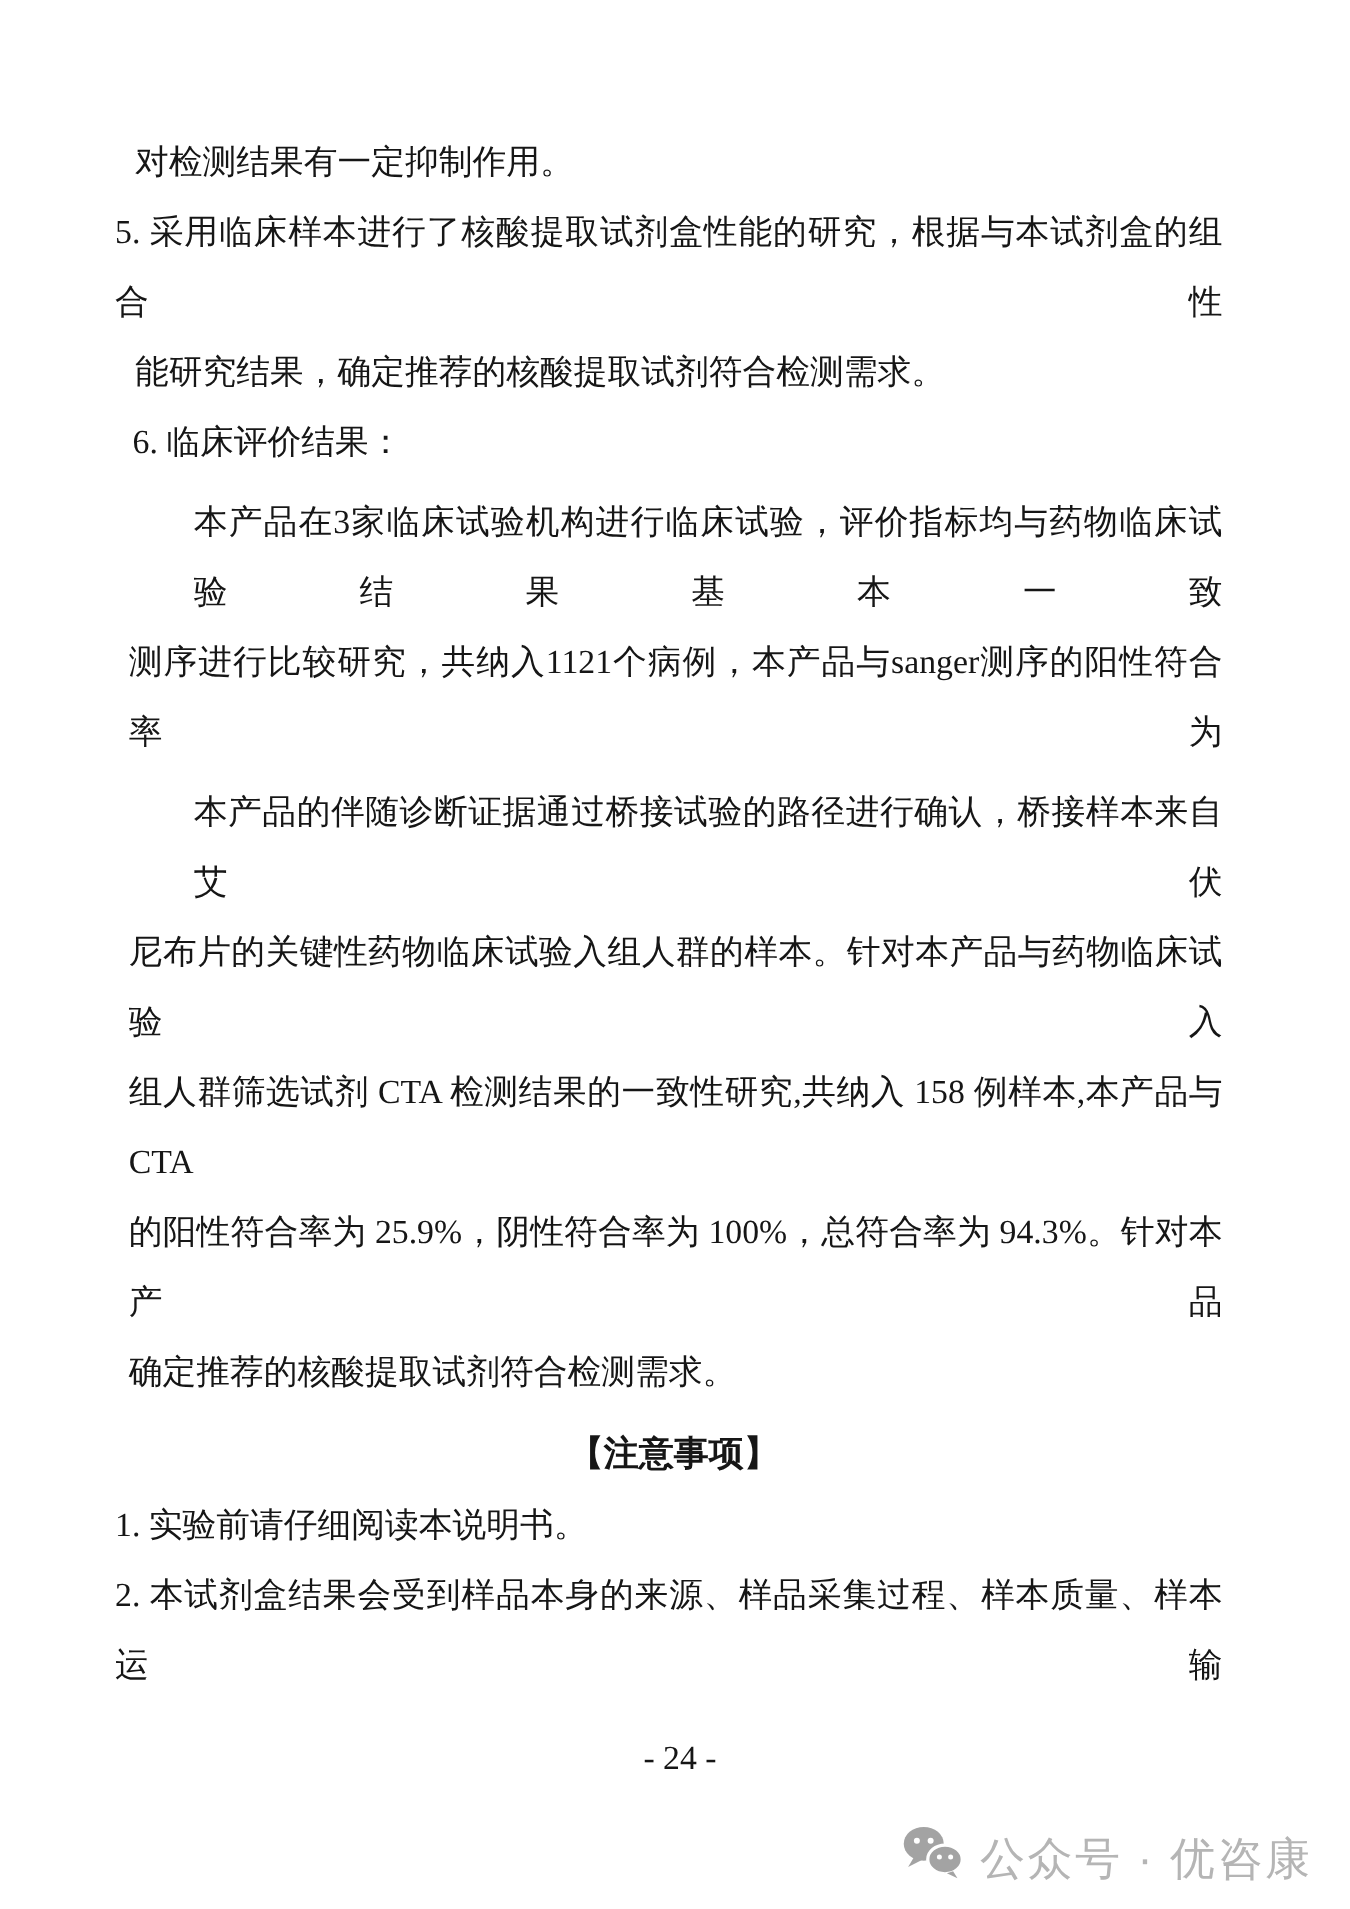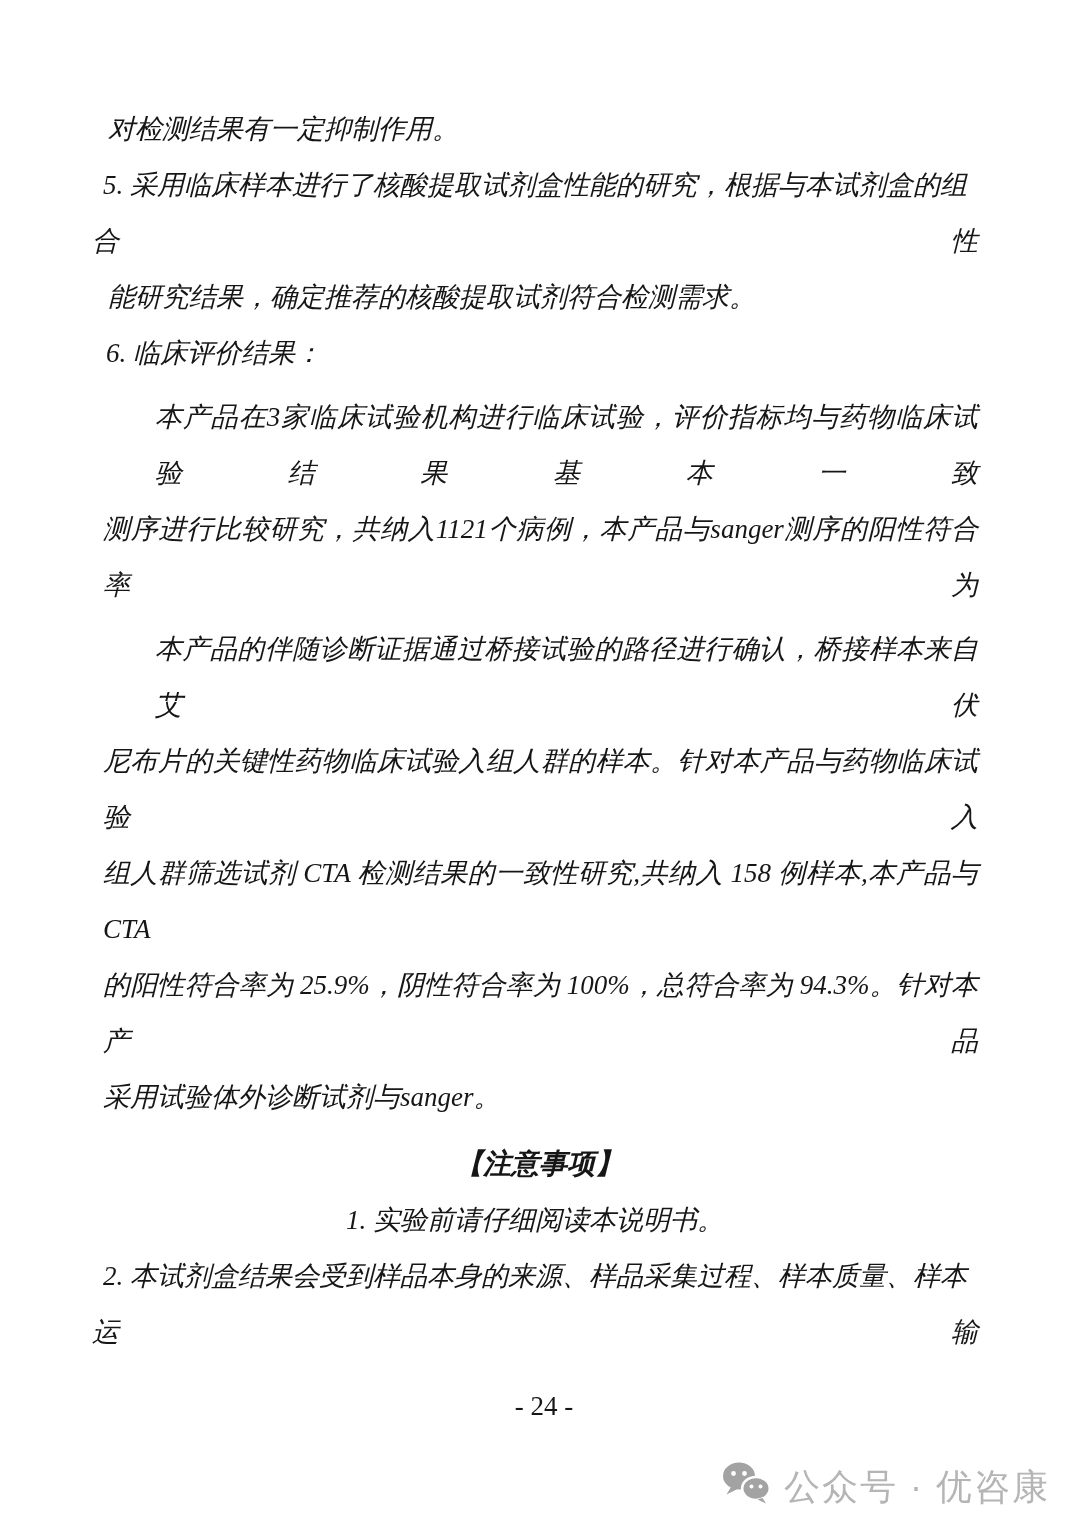--- a/index.html
+++ b/index.html
@@ -12,24 +12,23 @@
   }
   .doc {
     position: absolute;
     left: 90px; top: 101px;
     width: 888px;
     color: #161616;
   }
   .line {
     font-size: 27px;
     line-height: 56px;
-    font-style: italic;
   }
   .full  { text-align: justify; text-align-last: justify; }
-  .s-item      { padding-left: 2px; text-align: center; }
+  .s-item      { padding-left: 2px; }
   .s-item6     { padding-left: 16px; }
   .s-cont      { padding-left: 18px; }
   .s-para      { padding-left: 13px; }
   .s-parafirst { padding-left: 65px; }
   .s-heading   { padding-left: 10px; font-weight: bold; font-size: 28px; }
   .gap  { margin-top: 8px; }
   .gap2 { margin-top: 11px; text-align: center; }
   .pagenum {
     position: absolute;
     left: 100px; top: 1378px;
@@ -37,21 +36,21 @@
     text-align: center;
     font-size: 27px;
     line-height: 56px;
     color: #161616;
   }
   .watermark {
     position: absolute;
     right: 30px; top: 1462px;
     height: 50px;
     display: flex;
-    align-items: center;
+    align-items: flex-end;
     gap: 12px;
     font-family: "Liberation Sans", "DejaVu Sans", sans-serif;
     font-size: 36px;
     color: #b5b5b5;
     letter-spacing: 2px;
   }
   .wm-icon { flex: 0 0 auto; }
 </style>
 </head>
 <body>
@@ -60,21 +59,21 @@
     <div class="line s-cont">对检测结果有一定抑制作用。</div>
     <div class="line s-item full">5. 采用临床样本进行了核酸提取试剂盒性能的研究，根据与本试剂盒的组合性</div>
     <div class="line s-cont">能研究结果，确定推荐的核酸提取试剂符合检测需求。</div>
     <div class="line s-item6">6. 临床评价结果：</div>
     <div class="line s-parafirst full gap">本产品在3家临床试验机构进行临床试验，评价指标均与药物临床试验结果基本一致</div>
     <div class="line s-para full">测序进行比较研究，共纳入1121个病例，本产品与sanger测序的阳性符合率为</div>
     <div class="line s-parafirst full gap">本产品的伴随诊断证据通过桥接试验的路径进行确认，桥接样本来自艾伏</div>
     <div class="line s-para full">尼布片的关键性药物临床试验入组人群的样本。针对本产品与药物临床试验入</div>
     <div class="line s-para full">组人群筛选试剂 CTA 检测结果的一致性研究,共纳入 158 例样本,本产品与 CTA</div>
     <div class="line s-para full">的阳性符合率为 25.9%，阴性符合率为 100%，总符合率为 94.3%。针对本产品</div>
-    <div class="line s-para">采用试验体外诊断试剂与sanger。</div>
+    <div class="line s-para">确定推荐的核酸提取试剂符合检测需求。</div>
     <div class="line s-heading gap2">【注意事项】</div>
     <div class="line s-item">1. 实验前请仔细阅读本说明书。</div>
     <div class="line s-item full">2. 本试剂盒结果会受到样品本身的来源、样品采集过程、样本质量、样本运输</div>
   </div>
 
 <div class="pagenum">- 24 -</div>
 
 <div class="watermark">
   <span class="wm-icon">
     <svg width="50" height="43" viewBox="0 0 50 43" xmlns="http://www.w3.org/2000/svg">

